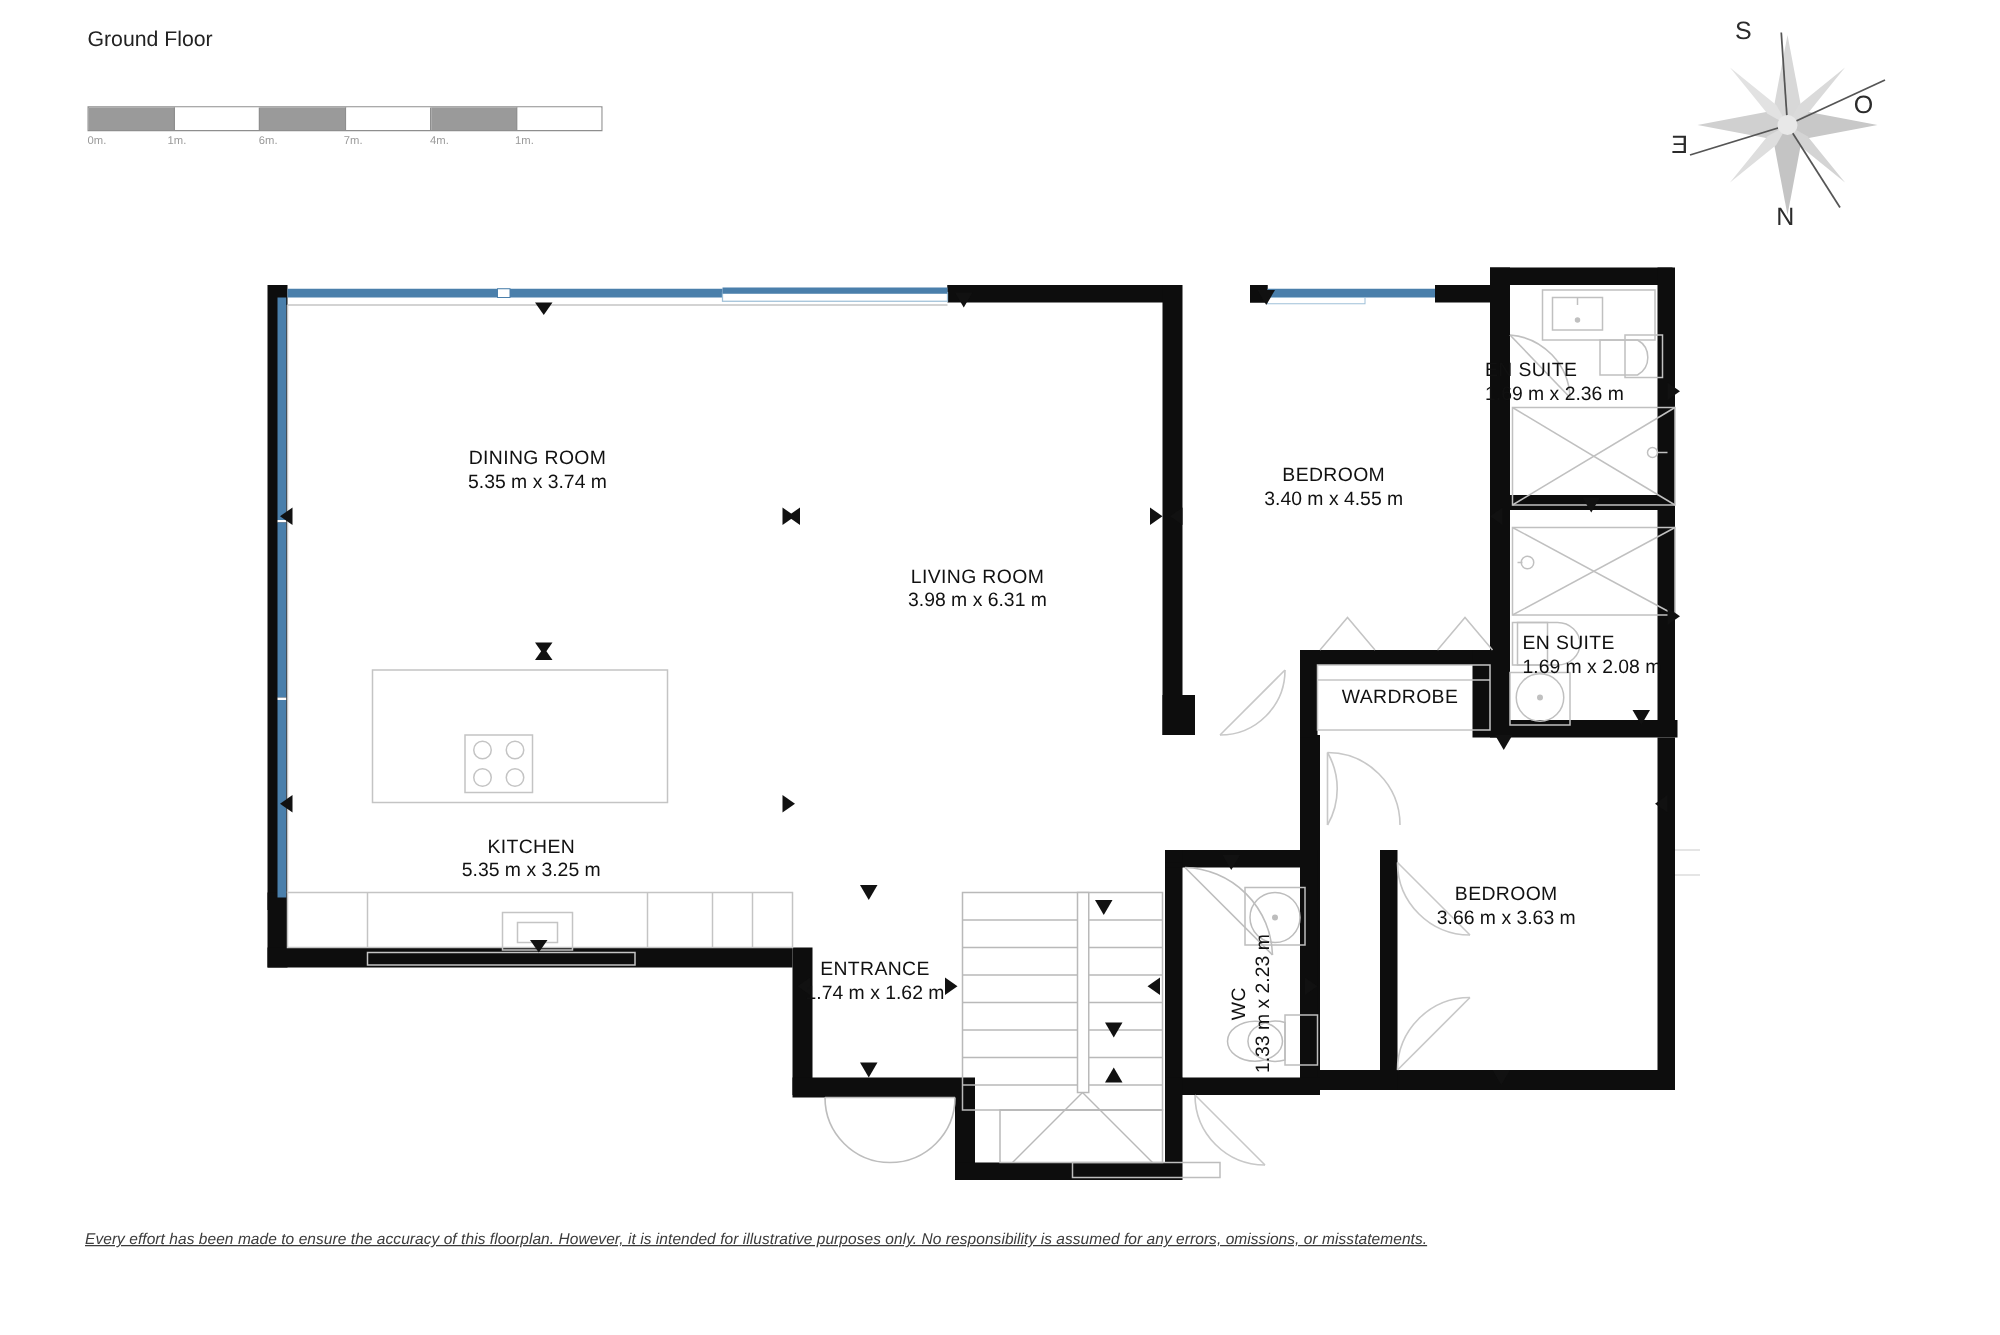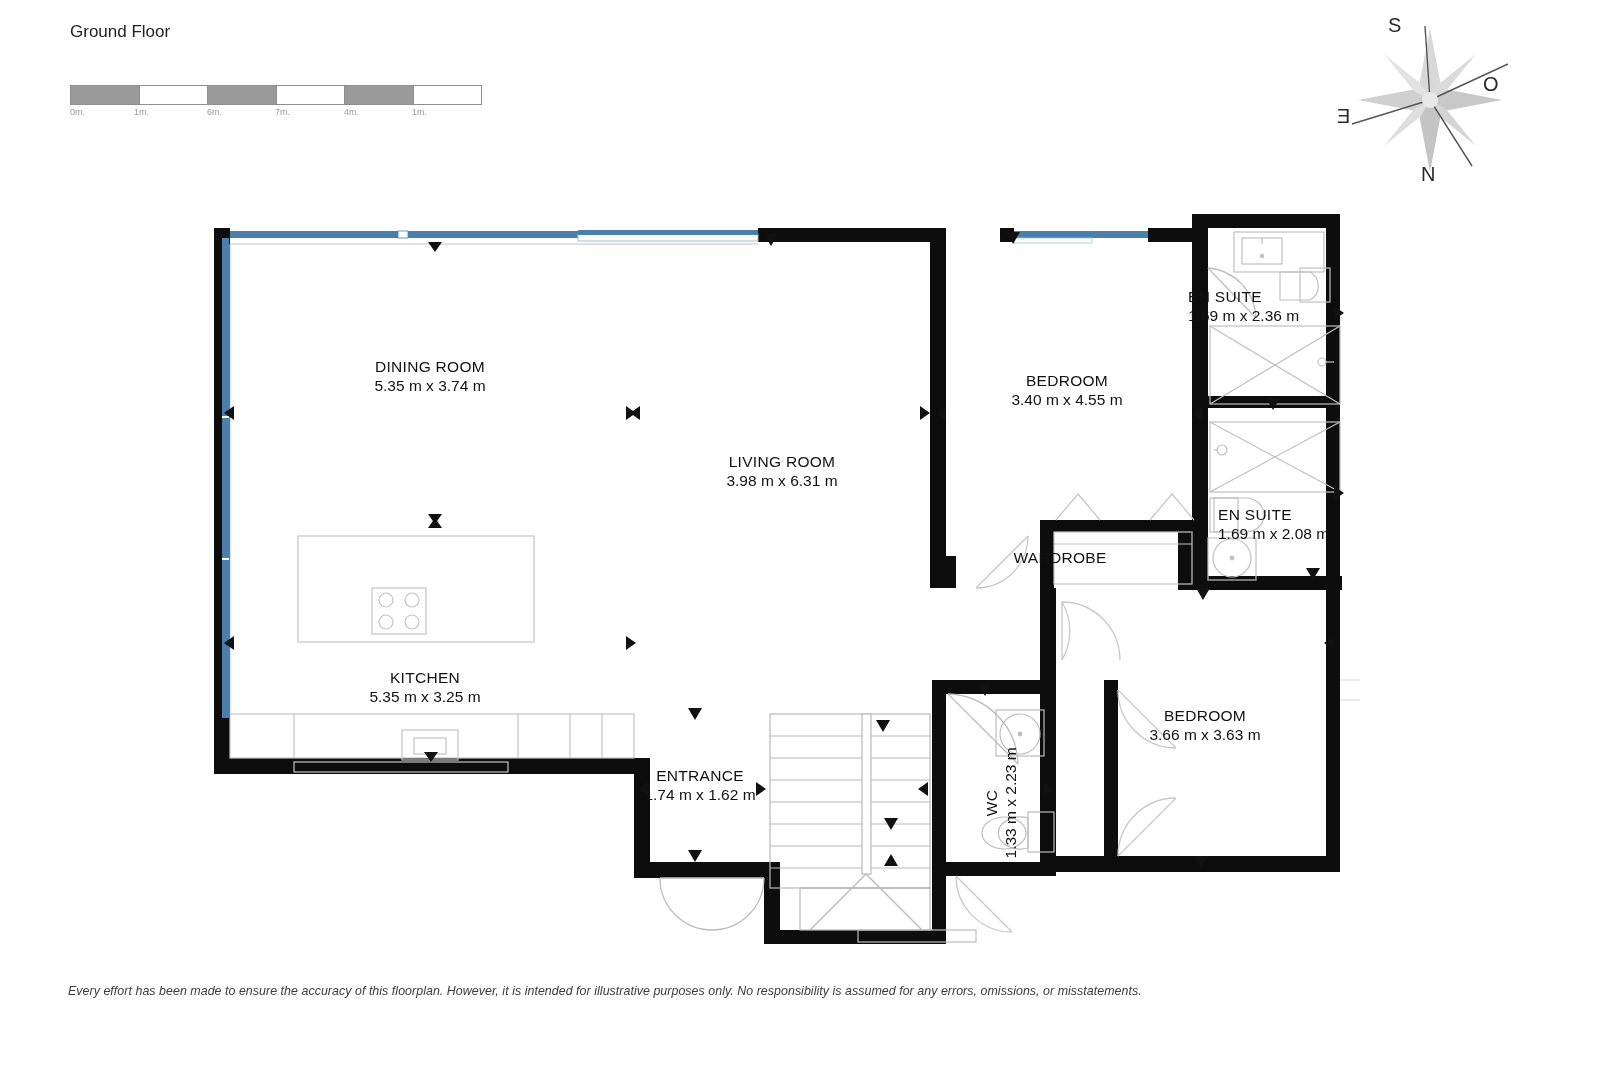--- a/index.html
+++ b/index.html
@@ -127,20 +127,21 @@
   #footer {
     position: absolute;
     left: 68px;
     top: 984px;
     width: 1470px;
     font-size: 12.4px;
     font-style: italic;
     color: #3b3b3b;
     font-family: "Liberation Sans", sans-serif;
     letter-spacing: 0.05px;
+    text-decoration: underline;
   }
 </style>
 </head>
 <body>
 
 <div id="header">
   <div id="subtitle">Ground Floor</div>
 </div>
 
 <div id="scalebar-wrap">
@@ -487,21 +488,21 @@
 <div class="room-label" style="left:1188px; top:288px; width:180px; text-align:left;">
   <span class="room-name">EN SUITE</span>
   <span class="room-dim">1.69 m x 2.36 m</span>
 </div>
 
 <div class="room-label" style="left:1218px; top:506px; width:180px; text-align:left;">
   <span class="room-name">EN SUITE</span>
   <span class="room-dim">1.69 m x 2.08 m</span>
 </div>
 
-<div class="room-label" style="left:960px; top:549px; width:200px;">
+<div class="room-label" style="left:1020px; top:549px; width:200px;">
   <span class="room-name">WARDROBE</span>
 </div>
 
 <div class="room-label" style="left:1105px; top:707px; width:200px;">
   <span class="room-name">BEDROOM</span>
   <span class="room-dim">3.66 m x 3.63 m</span>
 </div>
 
 <div class="room-label" style="left:600px; top:767px; width:200px;">
   <span class="room-name">ENTRANCE</span>

